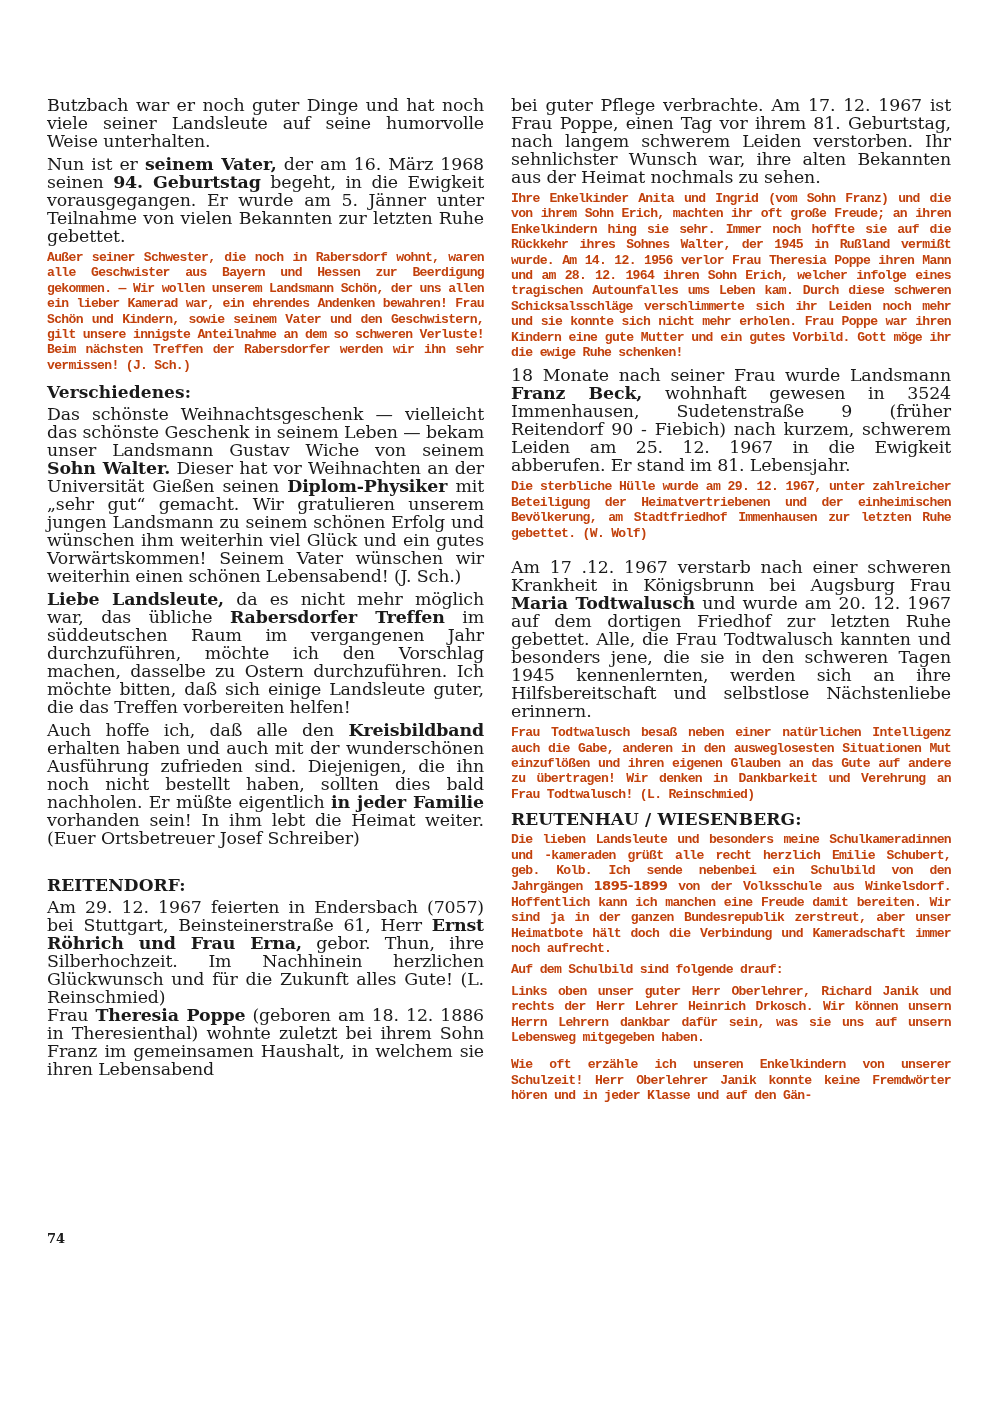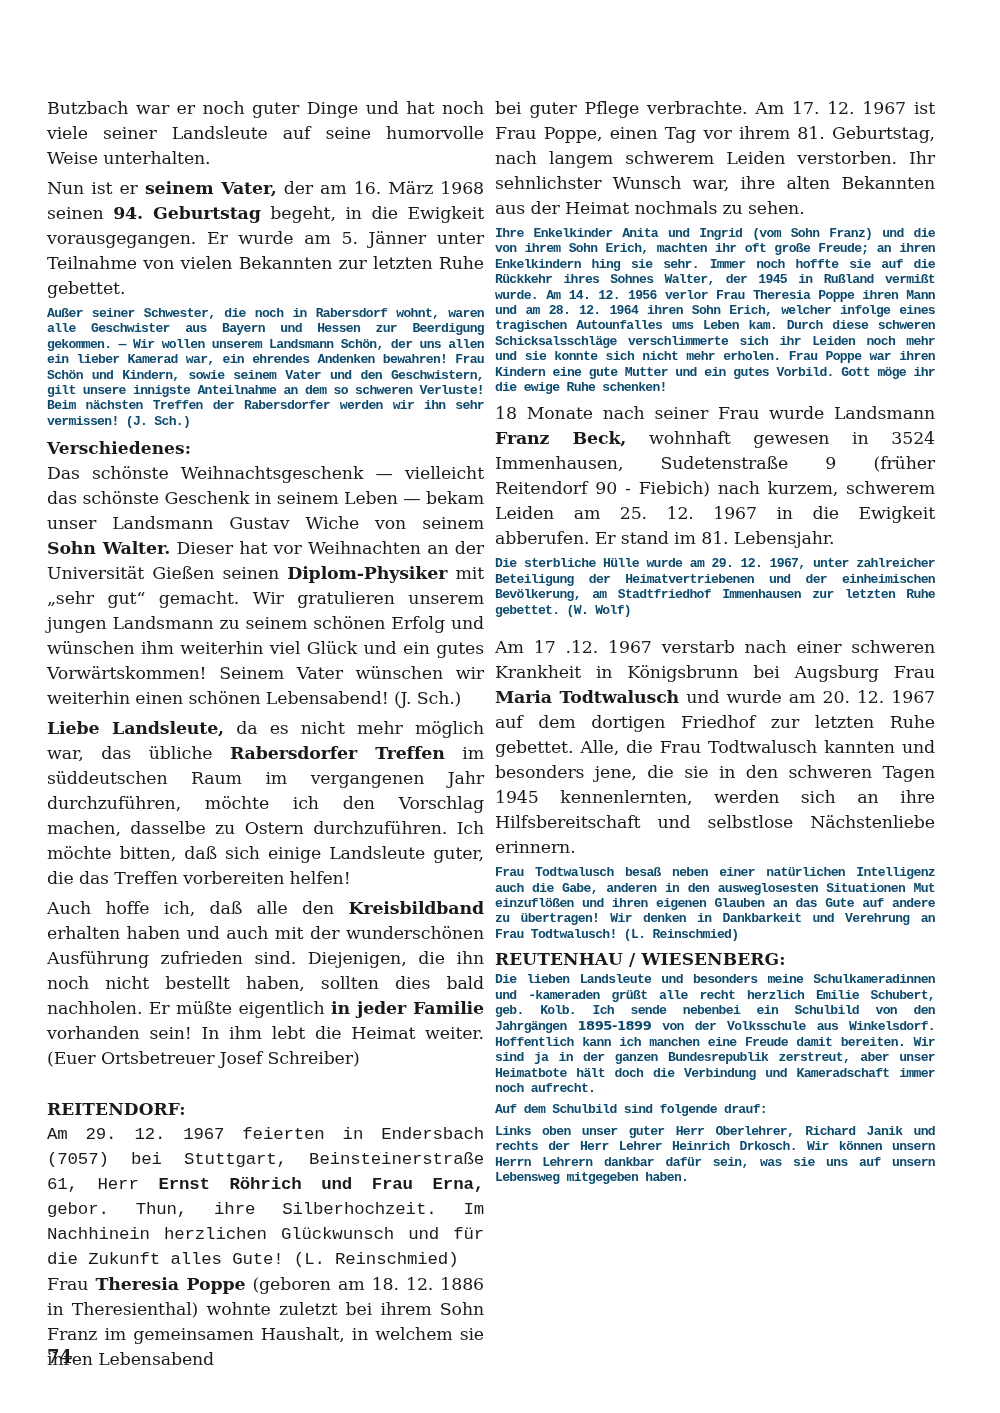--- a/index.html
+++ b/index.html
@@ -1,25 +1,25 @@
 <!DOCTYPE html>
 <html><head>
   <meta charset="utf-8">
   <style>
     html, body { margin: 0; padding: 0; background: #ffffff; }
     body { width: 1000px; height: 1413px; position: relative; overflow: hidden; color: #1a1a1a; }
     .col { position: absolute; top: 96px; }
     .col-left { left: 47px; width: 437px; }
-    .col-right { left: 495px; width: 440px; }
-    .big { font-family: "DejaVu Serif", "Liberation Serif", serif; font-size: 17.4px; line-height: 25px; text-align: justify; margin: 0 0 5px 0; letter-spacing: -0.15px; }
-    .small { font-family: "Liberation Mono", "DejaVu Sans Mono", monospace; font-size: 13.1px; line-height: 15.4px; text-align: justify; margin: 0 0 6px 0; letter-spacing: -0.7px; font-weight: bold; color: #0c4a6e; }
+    .col-right { left: 511px; width: 440px; }
+    .big { font-family: "DejaVu Serif", "Liberation Serif", serif; font-size: 17.4px; line-height: 18px; text-align: justify; margin: 0 0 5px 0; letter-spacing: -0.15px; }
+    .small { font-family: "Liberation Mono", "DejaVu Sans Mono", monospace; font-size: 13.1px; line-height: 15.4px; text-align: justify; margin: 0 0 6px 0; letter-spacing: -0.7px; font-weight: bold; color: #c2410c; }
     .head { font-family: "DejaVu Serif", "Liberation Serif", serif; font-weight: bold; font-size: 17px; line-height: 22px; margin: 8px 0 2px 0; letter-spacing: 0.1px; }
     .bold { font-weight: bold; }
     .sans-bold { font-family: "DejaVu Sans", sans-serif; font-weight: bold; letter-spacing: -0.5px; }
-    .page-num { position: absolute; left: 47px; top: 1346px; font-family: "DejaVu Serif", serif; font-weight: bold; font-size: 18px; text-align: right; }
+    .page-num { position: absolute; left: 47px; top: 1231px; font-family: "DejaVu Serif", serif; font-weight: bold; font-size: 13px; text-align: right; }
   </style>
 </head>
 <body>
 
 <div class="col col-left">
   <p class="big">Butzbach war er noch guter Dinge und hat noch viele seiner Landsleute auf seine humorvolle Weise unterhalten.</p>
 
   <p class="big"><span>Nun ist er </span><span class="bold">seinem Vater,</span><span> der am 16. März 1968 seinen </span><span class="bold">94. Geburtstag</span><span> begeht, in die Ewigkeit vorausgegangen. Er wurde am 5. Jänner unter Teilnahme von vielen Bekannten zur letzten Ruhe gebettet.</span></p>
 
   <p class="small">Außer seiner Schwester, die noch in Rabersdorf wohnt, waren alle Geschwister aus Bayern und Hessen zur Beerdigung gekommen. — Wir wollen unserem Landsmann Schön, der uns allen ein lieber Kamerad war, ein ehrendes Andenken bewahren! Frau Schön und Kindern, sowie seinem Vater und den Geschwistern, gilt unsere innigste Anteilnahme an dem so schweren Verluste! Beim nächsten Treffen der Rabersdorfer werden wir ihn sehr vermissen! (J. Sch.)</p>
@@ -27,21 +27,21 @@
   <div class="head">Verschiedenes:</div>
 
   <p class="big"><span>Das schönste Weihnachtsgeschenk — vielleicht das schönste Geschenk in seinem Leben — bekam unser Landsmann Gustav Wiche von seinem </span><span class="bold">Sohn Walter.</span><span> Dieser hat vor Weihnachten an der Universität Gießen seinen </span><span class="bold">Diplom-Physiker</span><span> mit „sehr gut“ gemacht. Wir gratulieren unserem jungen Landsmann zu seinem schönen Erfolg und wünschen ihm weiterhin viel Glück und ein gutes Vorwärtskommen! Seinem Vater wünschen wir weiterhin einen schönen Lebensabend! (J. Sch.)</span></p>
 
   <p class="big"><span class="bold">Liebe Landsleute,</span><span> da es nicht mehr möglich war, das übliche </span><span class="bold">Rabersdorfer Treffen</span><span> im süddeutschen Raum im vergangenen Jahr durchzuführen, möchte ich den Vorschlag machen, dasselbe zu Ostern durchzuführen. Ich möchte bitten, daß sich einige Landsleute guter, die das Treffen vorbereiten helfen!</span></p>
 
   <p class="big"><span>Auch hoffe ich, daß alle den </span><span class="bold">Kreisbildband</span><span> erhalten haben und auch mit der wunderschönen Ausführung zufrieden sind. Diejenigen, die ihn noch nicht bestellt haben, sollten dies bald nachholen. Er müßte eigentlich </span><span class="bold">in jeder Familie</span><span> vorhanden sein! In ihm lebt die Heimat weiter. (Euer Ortsbetreuer Josef Schreiber)</span></p>
 
   <div class="head" style="margin-top:27px;">REITENDORF:</div>
 
-  <p class="big" style="margin-bottom:0;font-family:Liberation Mono, monospace;"><span>Am 29. 12. 1967 feierten in Endersbach (7057) bei Stuttgart, Beinsteinerstraße 61, Herr </span><span class="bold">Ernst Röhrich und Frau Erna,</span><span> gebor. Thun, ihre Silberhochzeit. Im Nachhinein herzlichen Glückwunsch und für die Zukunft alles Gute! (L. Reinschmied)</span></p>
+  <p class="big" style="margin-bottom:0;"><span>Am 29. 12. 1967 feierten in Endersbach (7057) bei Stuttgart, Beinsteinerstraße 61, Herr </span><span class="bold">Ernst Röhrich und Frau Erna,</span><span> gebor. Thun, ihre Silberhochzeit. Im Nachhinein herzlichen Glückwunsch und für die Zukunft alles Gute! (L. Reinschmied)</span></p>
 
   <p class="big"><span>Frau </span><span class="bold">Theresia Poppe</span><span> (geboren am 18. 12. 1886 in Theresienthal) wohnte zuletzt bei ihrem Sohn Franz im gemeinsamen Haushalt, in welchem sie ihren Lebensabend</span></p>
 </div>
 
 <div class="col col-right">
   <p class="big">bei guter Pflege verbrachte. Am 17. 12. 1967 ist Frau Poppe, einen Tag vor ihrem 81. Geburtstag, nach langem schwerem Leiden verstorben. Ihr sehnlichster Wunsch war, ihre alten Bekannten aus der Heimat nochmals zu sehen.</p>
 
   <p class="small">Ihre Enkelkinder Anita und Ingrid (vom Sohn Franz) und die von ihrem Sohn Erich, machten ihr oft große Freude; an ihren Enkelkindern hing sie sehr. Immer noch hoffte sie auf die Rückkehr ihres Sohnes Walter, der 1945 in Rußland vermißt wurde. Am 14. 12. 1956 verlor Frau Theresia Poppe ihren Mann und am 28. 12. 1964 ihren Sohn Erich, welcher infolge eines tragischen Autounfalles ums Leben kam. Durch diese schweren Schicksalsschläge verschlimmerte sich ihr Leiden noch mehr und sie konnte sich nicht mehr erholen. Frau Poppe war ihren Kindern eine gute Mutter und ein gutes Vorbild. Gott möge ihr die ewige Ruhe schenken!</p>
 
   <p class="big"><span>18 Monate nach seiner Frau wurde Landsmann </span><span class="bold">Franz Beck,</span><span> wohnhaft gewesen in 3524 Immenhausen, Sudetenstraße 9 (früher Reitendorf 90 - Fiebich) nach kurzem, schwerem Leiden am 25. 12. 1967 in die Ewigkeit abberufen. Er stand im 81. Lebensjahr.</span></p>
@@ -53,15 +53,16 @@
   <p class="small">Frau Todtwalusch besaß neben einer natürlichen Intelligenz auch die Gabe, anderen in den ausweglosesten Situationen Mut einzuflößen und ihren eigenen Glauben an das Gute auf andere zu übertragen! Wir denken in Dankbarkeit und Verehrung an Frau Todtwalusch! (L. Reinschmied)</p>
 
   <div class="head" style="margin-top:0;">REUTENHAU / WIESENBERG:</div>
 
   <p class="small"><span>Die lieben Landsleute und besonders meine Schulkameradinnen und -kameraden grüßt alle recht herzlich Emilie Schubert, geb. Kolb. Ich sende nebenbei ein Schulbild von den Jahrgängen </span><span class="sans-bold">1895-1899</span><span> von der Volksschule aus Winkelsdorf. Hoffentlich kann ich manchen eine Freude damit bereiten. Wir sind ja in der ganzen Bundesrepublik zerstreut, aber unser Heimatbote hält doch die Verbindung und Kameradschaft immer noch aufrecht.</span></p>
 
   <p class="small">Auf dem Schulbild sind folgende drauf:</p>
 
   <p class="small" style="margin-bottom:12px;">Links oben unser guter Herr Oberlehrer, Richard Janik und rechts der Herr Lehrer Heinrich Drkosch. Wir können unsern Herrn Lehrern dankbar dafür sein, was sie uns auf unsern Lebensweg mitgegeben haben.</p>
 
+  <p class="small">Wie oft erzähle ich unseren Enkelkindern von unserer Schulzeit! Herr Oberlehrer Janik konnte keine Fremdwörter hören und in jeder Klasse und auf den Gän-</p>
 </div>
 
 <div class="page-num">74</div>
 
 </body></html>

